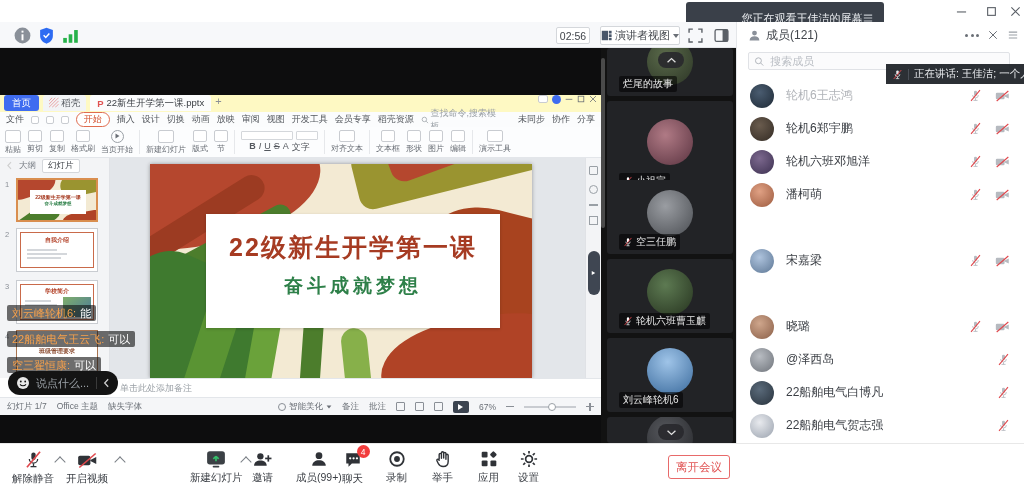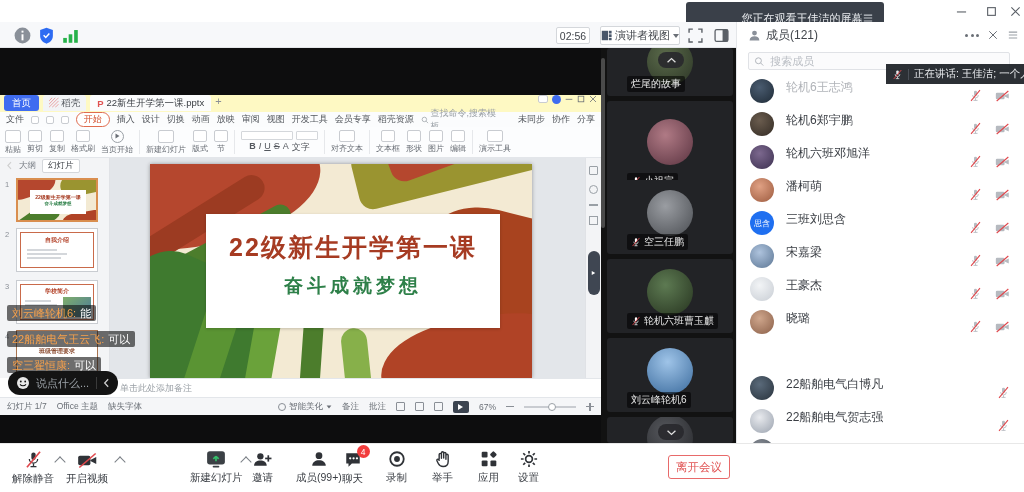--- a/index.html
+++ b/index.html
@@ -24,35 +24,35 @@
   .caret-down{width:0;height:0;border-left:3.5px solid transparent;border-right:3.5px solid transparent;border-top:4px solid #6a6f76;}
   .caret-up{width:8px;height:8px;border-left:1.5px solid #7a7f86;border-top:1.5px solid #7a7f86;transform:rotate(45deg);}
 
   
   .panel{left:736px;top:22px;width:288px;height:456px;background:#fff;border-left:1px solid #e4e6e9;}
   .panel-head{left:736px;top:22px;width:288px;height:26px;display:flex;align-items:center;font-size:12px;color:#41454b;}
   .searchbox{left:748px;top:52px;width:262px;height:18px;border:1px solid #e0e2e6;border-radius:2px;background:#fbfbfc;
              display:flex;align-items:center;padding:0 5px;gap:4px;}
   .searchbox input{border:none;outline:none;background:transparent;font-size:11px;color:#333;width:100%;}
   .searchbox input::placeholder{color:#b9bdc3;}
-  .mrow{left:736px;width:288px;height:33px;display:flex;padding:0 14px;gap:12px;}
+  .mrow{left:736px;width:288px;height:33px;display:flex;align-items:center;padding:0 14px;gap:12px;}
   .avatar{width:24px;height:24px;border-radius:50%;flex:none;}
   .mname{font-size:12px;color:#3a3e44;flex:1;white-space:nowrap;overflow:hidden;}
   .rowics{display:flex;gap:13px;align-items:center;}
   .speaktoast{left:886px;top:64px;width:138px;height:20px;background:rgba(26,30,36,.92);color:#e8eaed;font-size:10.5px;
               display:flex;align-items:center;gap:5px;padding:0 6px;overflow:hidden;white-space:nowrap;}
   .panel-foot{left:736px;top:450px;width:288px;height:28px;background:#fff;border-top:1px solid #ececee;}
   .bluebtn{left:848px;top:455px;width:76px;height:21px;background:#2d6bf2;color:#fff;font-size:11.5px;border:none;
            border-radius:3px;display:flex;align-items:center;justify-content:center;cursor:pointer;}
 
   
   .strip{left:601px;top:48px;width:135px;height:395px;background:#121212;}
   .tile{left:607px;width:126px;background:#222326;border-radius:3px;overflow:hidden;}
   .tile .avatar2{position:absolute;left:50%;top:45%;transform:translate(-50%,-50%);width:46px;height:46px;border-radius:50%;}
-  .tlabel{position:absolute;left:20px;bottom:4px;background:rgba(0,0,0,.55);color:#e8e8e8;font-size:10px;
+  .tlabel{position:absolute;left:12px;bottom:4px;background:rgba(0,0,0,.55);color:#e8e8e8;font-size:10px;
           padding:1px 4px;border-radius:2px;display:flex;align-items:center;gap:3px;max-width:115px;white-space:nowrap;}
   .chevpill{width:26px;height:16px;background:rgba(40,40,44,.9);border-radius:8px;display:flex;align-items:center;justify-content:center;cursor:pointer;}
 
   
   .sharebg{left:0;top:48px;width:601px;height:395px;background:#0d0d0e;}
   .wps{left:0;top:95px;width:601px;height:320px;background:#fff;font-size:9.5px;color:#41454b;}
   .wps-tabs{left:0;top:95px;width:601px;height:17px;background:#fef9c3;display:flex;align-items:flex-start;padding:0 4px;gap:4px;}
   .wtab-home{background:#3f6cf0;color:#fff;border-radius:3px;padding:1.5px 8px;font-size:9.5px;display:flex;align-items:center;cursor:pointer;}
   .wtab{background:#f2f4f6;color:#55595f;border-radius:3px 3px 0 0;padding:1.5px 6px;font-size:9.5px;cursor:pointer;}
   .wtab-doc{background:#fbfcfd;color:#3a3e44;padding:1.5px 7px;font-size:9.5px;border-radius:3px 3px 0 0;display:flex;gap:3px;align-items:center;cursor:pointer;}
@@ -658,68 +658,53 @@
     <span class="mname">潘柯萌</span>
     <span class="rowics">
         <svg class="ic" width="13" height="13" style="color:#b6bac0">
           <use href="#i-mic-off"></use>
         </svg>
         <svg class="ic" width="15" height="12" style="color:#b6bac0">
           <use href="#i-cam-off"></use>
         </svg>
       </span>
   </div>
-  <div class="a mrow" style="top:211px">
-    <span class="avatar" style="background:#1f6ff0;color:#fff;font-size:8px;display:flex;align-items:center;justify-content:center">思含</span>
-    <span class="mname">三班刘思含</span>
-    <span class="rowics">
-        <svg class="ic" width="13" height="13" style="color:#b6bac0">
-          <use href="#i-mic-off"></use>
-        </svg>
-        <svg class="ic" width="15" height="12" style="color:#b6bac0">
-          <use href="#i-cam-off"></use>
-        </svg>
-      </span>
-  </div>
   <div class="a mrow" style="top:244px">
     <span class="avatar" style="background:radial-gradient(circle at 40% 35%,#aec3dd,#5c7694)"></span>
     <span class="mname">宋嘉梁</span>
     <span class="rowics">
         <svg class="ic" width="13" height="13" style="color:#b6bac0">
           <use href="#i-mic-off"></use>
         </svg>
         <svg class="ic" width="15" height="12" style="color:#b6bac0">
           <use href="#i-cam-off"></use>
         </svg>
       </span>
   </div>
-  <div class="a mrow" style="top:277px">
-    <span class="avatar" style="background:radial-gradient(circle at 40% 35%,#f2f4f6,#c8cdd4)"></span>
-    <span class="mname">王豪杰</span>
-    <span class="rowics">
-        <svg class="ic" width="13" height="13" style="color:#b6bac0">
-          <use href="#i-mic-off"></use>
-        </svg>
-        <svg class="ic" width="15" height="12" style="color:#b6bac0">
-          <use href="#i-cam-off"></use>
-        </svg>
-      </span>
-  </div>
   <div class="a mrow" style="top:310px">
     <span class="avatar" style="background:radial-gradient(circle at 40% 35%,#cfa68c,#8a5f48)"></span>
     <span class="mname">晓璐</span>
     <span class="rowics">
         <svg class="ic" width="13" height="13" style="color:#b6bac0">
           <use href="#i-mic-off"></use>
         </svg>
         <svg class="ic" width="15" height="12" style="color:#b6bac0">
           <use href="#i-cam-off"></use>
         </svg>
       </span>
   </div>
+  <div class="a mrow" style="top:343px">
+    <span class="avatar" style="background:radial-gradient(circle at 40% 35%,#b8bcc2,#6e737a)"></span>
+    <span class="mname">@泽西岛</span>
+    <span class="rowics">
+        <svg class="ic" width="13" height="13" style="color:#b6bac0">
+          <use href="#i-mic-off"></use>
+        </svg>
+      </span>
+  </div>
   <div class="a mrow" style="top:376px">
     <span class="avatar" style="background:radial-gradient(circle at 40% 35%,#5a6a7a,#28323c)"></span>
     <span class="mname">22船舶电气白博凡</span>
     <span class="rowics">
         <svg class="ic" width="13" height="13" style="color:#b6bac0">
           <use href="#i-mic-off"></use>
         </svg>
       </span>
   </div>
   <div class="a mrow" style="top:409px">

